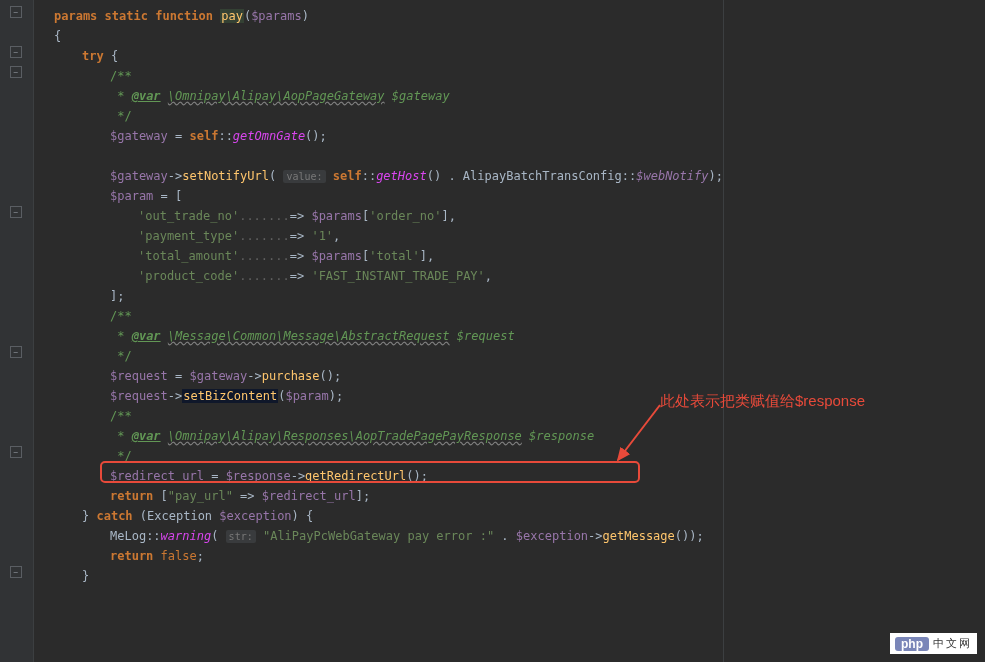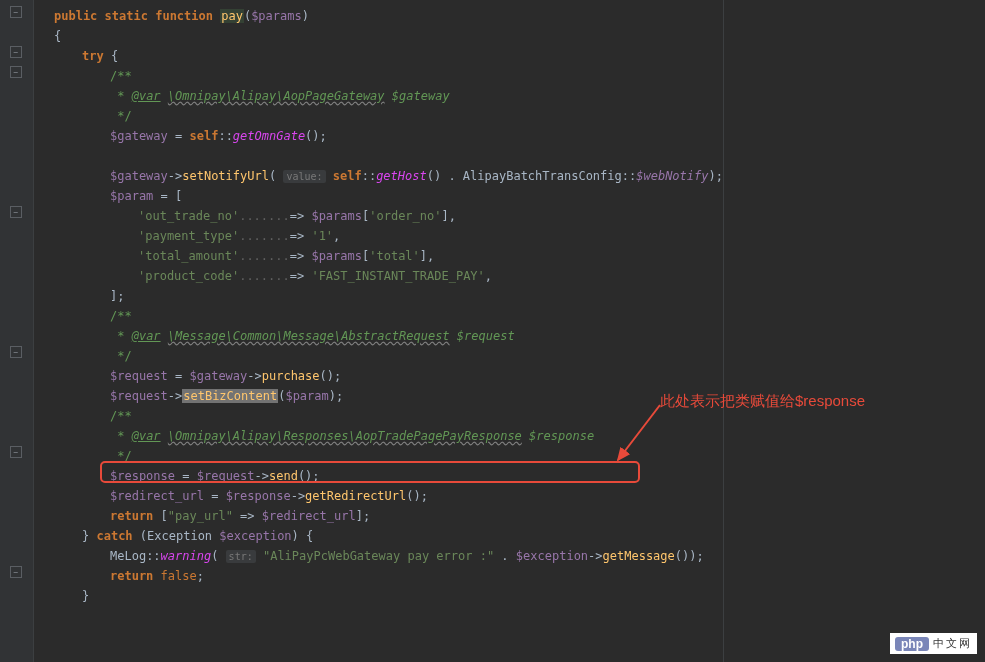--- a/index.html
+++ b/index.html
@@ -51,25 +51,25 @@
     .kw2 { color: #cc7832; }
     .fn-def { color: #ffc66d; background: #344134; padding: 0 1px; }
     .fn { color: #ffc66d; }
     .fn-static { color: #d946ef; font-style: italic; margin-top: 27px; }
     .var { color: #9876aa; }
     .var-it { color: #9876aa; font-style: italic; }
     .str { color: #6a8759; }
     .punct { color: #a9b7c6; }
     .op { color: #a9b7c6; }
     .doc { color: #629755; }
-    .doc-tag { color: #629755; font-weight: normal; text-decoration: underline; font-style: italic; }
+    .doc-tag { color: #629755; font-weight: bold; text-decoration: underline; font-style: italic; }
     .doc-class { color: #629755; font-style: italic; text-decoration: underline wavy #808080; }
     .doc-var { color: #629755; font-style: italic; }
     .param-hint { color: #787878; background: #393b3d; font-size: 10px; padding: 1px 3px; border-radius: 2px; text-align: center; }
-    .highlighted-fn { background: #737373; color: #ffc66d; padding: 0 1px; }
+    .highlighted-fn { background: #0f172a; color: #ffc66d; padding: 0 1px; }
     .dots { color: #606060; }
     .right-margin {
       position: absolute;
       left: 723px;
       top: 0;
       width: 1px;
       height: 100%;
       background: #3c3f41;
     }
     .red-box {
@@ -119,21 +119,21 @@
   <div class="fold-mark" style="top:66px">−</div>
   <div class="fold-mark" style="top:206px">−</div>
   <div class="fold-mark" style="top:346px">−</div>
   <div class="fold-mark" style="top:446px">−</div>
   <div class="fold-mark" style="top:566px">−</div>
 </div>
 
 <div class="right-margin"></div>
 
 <div class="editor">
-  <div class="line ind1"><span class="kw">public</span> <span class="kw">static</span> <span class="kw">function</span> <span class="fn-def">pay</span><span class="punct">(</span><span class="var">$params</span><span class="punct">)</span></div>
+  <div class="line ind1"><span class="kw">params</span> <span class="kw">static</span> <span class="kw">function</span> <span class="fn-def">pay</span><span class="punct">(</span><span class="var">$params</span><span class="punct">)</span></div>
   <div class="line ind1"><span class="punct">{</span></div>
   <div class="line ind2"><span class="kw">try</span> <span class="punct">{</span></div>
   <div class="line ind3"><span class="doc">/**</span></div>
   <div class="line ind3"><span class="doc"> * </span><span class="doc-tag">@var</span> <span class="doc-class">\Omnipay\Alipay\AopPageGateway</span> <span class="doc-var">$gateway</span></div>
   <div class="line ind3"><span class="doc"> */</span></div>
   <div class="line ind3"><span class="var">$gateway</span> <span class="op">=</span> <span class="kw">self</span><span class="op">::</span><span class="fn-static">getOmnGate</span><span class="punct">();</span></div>
   <div class="line"></div>
   <div class="line ind3"><span class="var">$gateway</span><span class="op">-&gt;</span><span class="fn">setNotifyUrl</span><span class="punct">( </span><span class="param-hint">value:</span> <span class="kw">self</span><span class="op">::</span><span class="fn-static">getHost</span><span class="punct">() . </span><span class="punct">AlipayBatchTransConfig</span><span class="op">::</span><span class="var-it">$webNotify</span><span class="punct">);</span></div>
   <div class="line ind3"><span class="var">$param</span> <span class="op">=</span> <span class="punct">[</span></div>
   <div class="line ind4"><span class="str">'out_trade_no'</span><span class="dots">.......</span><span class="op">=&gt;</span> <span class="var">$params</span><span class="punct">[</span><span class="str">'order_no'</span><span class="punct">],</span></div>
@@ -142,21 +142,20 @@
   <div class="line ind4"><span class="str">'product_code'</span><span class="dots">.......</span><span class="op">=&gt;</span> <span class="str">'FAST_INSTANT_TRADE_PAY'</span><span class="punct">,</span></div>
   <div class="line ind3"><span class="punct">];</span></div>
   <div class="line ind3"><span class="doc">/**</span></div>
   <div class="line ind3"><span class="doc"> * </span><span class="doc-tag">@var</span> <span class="doc-class">\Message\Common\Message\AbstractRequest</span> <span class="doc-var">$request</span></div>
   <div class="line ind3"><span class="doc"> */</span></div>
   <div class="line ind3"><span class="var">$request</span> <span class="op">=</span> <span class="var">$gateway</span><span class="op">-&gt;</span><span class="fn">purchase</span><span class="punct">();</span></div>
   <div class="line ind3"><span class="var">$request</span><span class="op">-&gt;</span><span class="highlighted-fn">setBizContent</span><span class="punct">(</span><span class="var">$param</span><span class="punct">);</span></div>
   <div class="line ind3"><span class="doc">/**</span></div>
   <div class="line ind3"><span class="doc"> * </span><span class="doc-tag">@var</span> <span class="doc-class">\Omnipay\Alipay\Responses\AopTradePagePayResponse</span> <span class="doc-var">$response</span></div>
   <div class="line ind3"><span class="doc"> */</span></div>
-  <div class="line ind3"><span class="var">$response</span> <span class="op">=</span> <span class="var">$request</span><span class="op">-&gt;</span><span class="fn">send</span><span class="punct">();</span></div>
   <div class="line ind3"><span class="var">$redirect_url</span> <span class="op">=</span> <span class="var">$response</span><span class="op">-&gt;</span><span class="fn">getRedirectUrl</span><span class="punct">();</span></div>
   <div class="line ind3"><span class="kw">return</span> <span class="punct">[</span><span class="str">"pay_url"</span> <span class="op">=&gt;</span> <span class="var">$redirect_url</span><span class="punct">];</span></div>
   <div class="line ind2"><span class="punct">}</span> <span class="kw">catch</span> <span class="punct">(</span><span class="punct">Exception</span> <span class="var">$exception</span><span class="punct">) {</span></div>
   <div class="line ind3"><span class="punct">MeLog</span><span class="op">::</span><span class="fn-static">warning</span><span class="punct">( </span><span class="param-hint">str:</span> <span class="str">"AliPayPcWebGateway pay error :"</span> <span class="op">.</span> <span class="var">$exception</span><span class="op">-&gt;</span><span class="fn">getMessage</span><span class="punct">());</span></div>
   <div class="line ind3"><span class="kw">return</span> <span class="kw2">false</span><span class="punct">;</span></div>
   <div class="line ind2"><span class="punct">}</span></div>
 </div>
 
 <div class="red-box" style="left:100px; top:461px; width:540px; height:22px;"></div>
 

